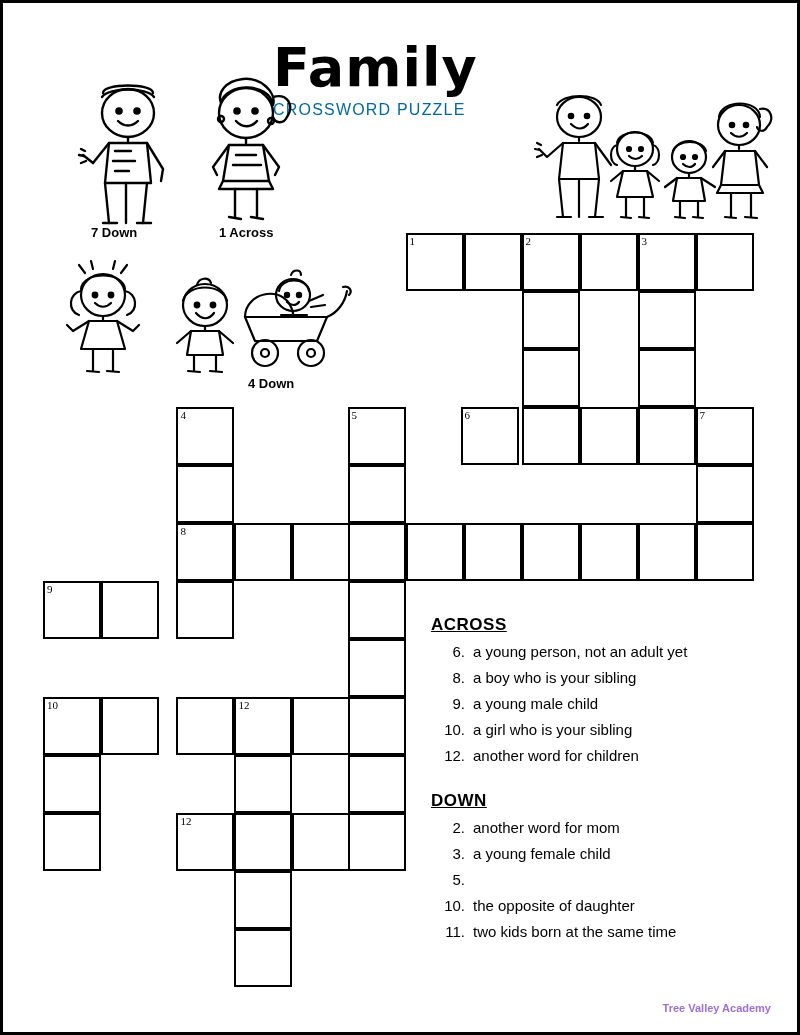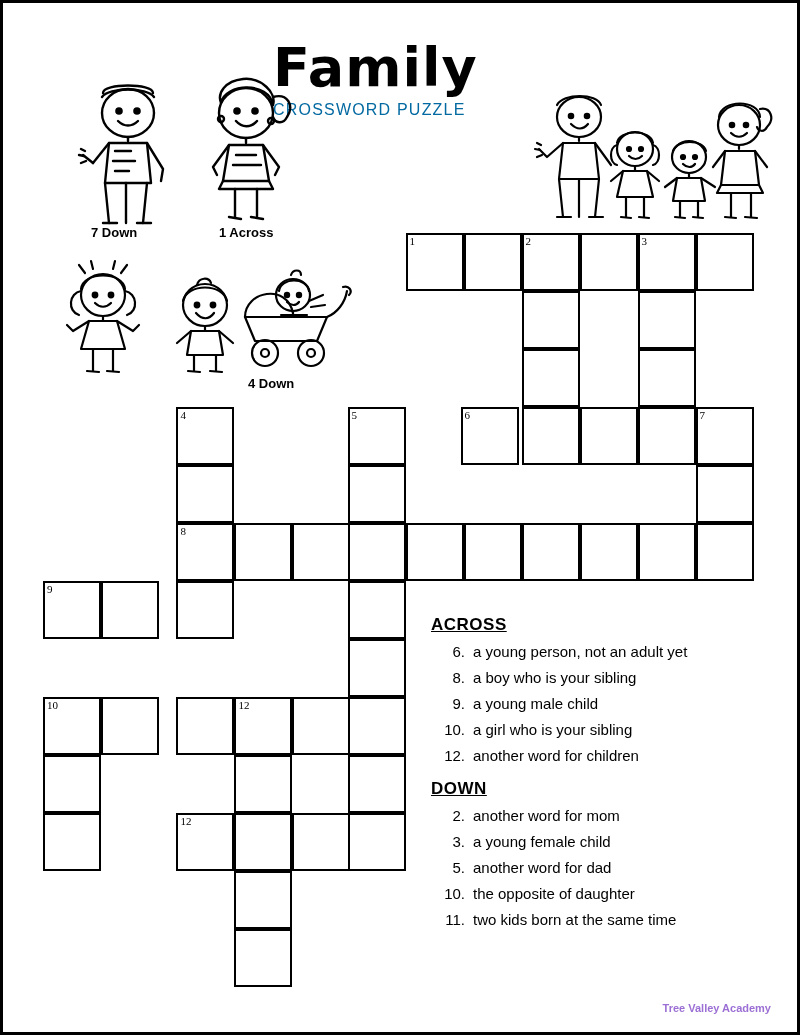--- a/index.html
+++ b/index.html
@@ -86,21 +86,21 @@
     width: 350px;
     color: #000;
   }
   .clue-head {
     font-size: 17px;
     font-weight: bold;
     text-decoration: underline;
     letter-spacing: 0.5px;
     margin: 0 0 4px 0;
   }
-  .clue-head.down { margin-top: 10px; }
+  .clue-head.down { margin-top: 22px; }
   .clue-list {
     list-style: none;
     margin: 0;
     padding: 0;
   }
   .clue-item {
     display: flex;
     font-size: 15px;
     line-height: 26px;
     white-space: nowrap;
@@ -409,21 +409,20 @@
         <li class="clue-item">
           <span class="clue-num">2.</span>
           <span class="clue-text">another word for mom</span>
         </li>
         <li class="clue-item">
           <span class="clue-num">3.</span>
           <span class="clue-text">a young female child</span>
         </li>
         <li class="clue-item">
           <span class="clue-num">5.</span>
-          <span class="clue-text">another word for dad</span>
         </li>
         <li class="clue-item">
           <span class="clue-num">10.</span>
           <span class="clue-text">the opposite of daughter</span>
         </li>
         <li class="clue-item">
           <span class="clue-num">11.</span>
           <span class="clue-text">two kids born at the same time</span>
         </li>
       </ul>

